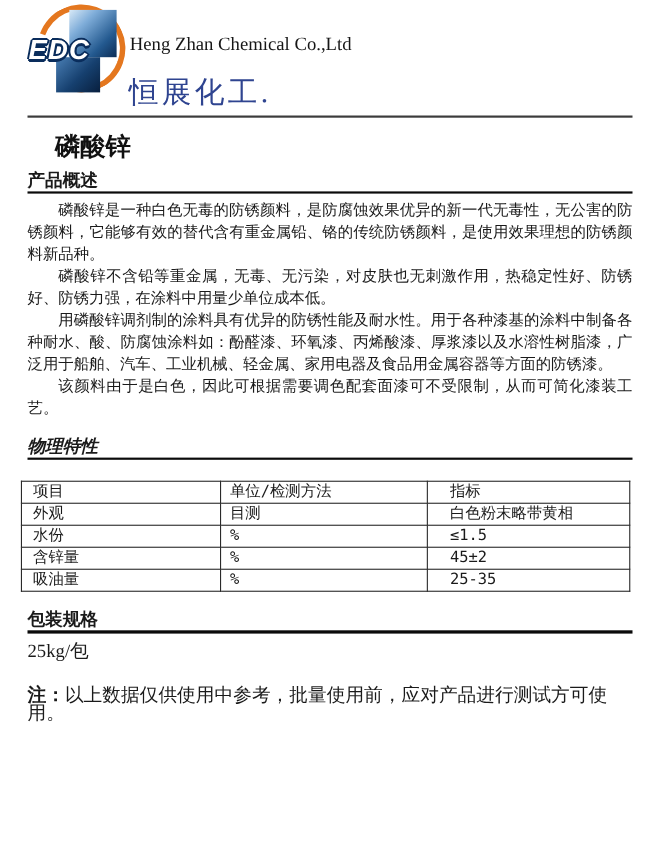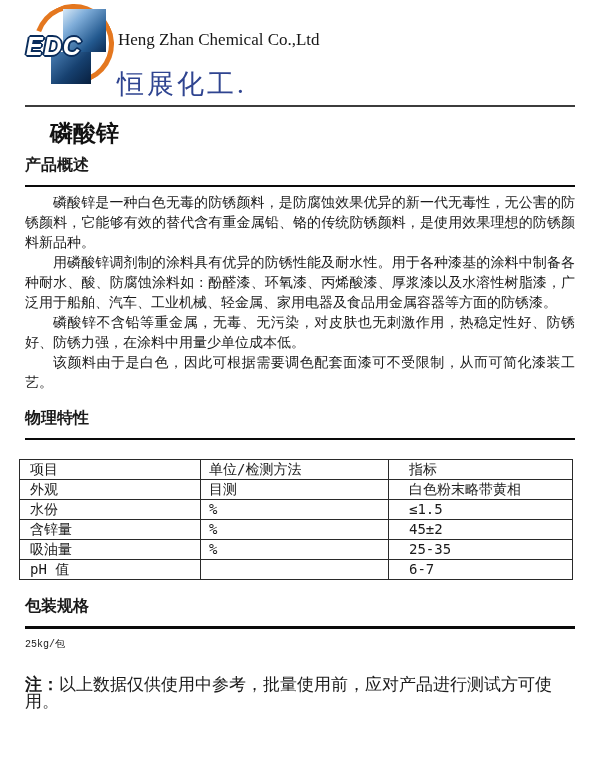--- a/index.html
+++ b/index.html
@@ -44,25 +44,25 @@
     font-size: 27px; line-height: 32px; color: #2f4490; letter-spacing: 3px;
   }
   .top-rule { margin: 105px 25px 0 25px; height: 2px; background: #3c3c3c; }
 
   
   .product-title {
     margin: 13px 25px 0 50px;
     font-size: 23px; line-height: 27px; font-weight: bold; color: #111;
   }
   .section-heading {
-    margin: 8px 25px 0 25px; padding-bottom: 11px;
+    margin: 8px 25px 0 25px; padding-bottom: 0;
     font-size: 16px; line-height: 19px; font-weight: bold;
     border-bottom: 2px solid #0a0a0a;
   }
-  .section-heading.props { margin-top: 15px; }
+  .section-heading.props { margin-top: 15px; font-style: italic; }
   .section-heading.pack  { margin-top: 16px; border-bottom-width: 3px; }
 
   .body-text { margin: 6px 25px 0 25px; }
   .body-text p {
     font-size: 14px; line-height: 20px;
     text-align: justify; text-indent: 2em;
   }
 
   
   table.props-table {
@@ -74,22 +74,22 @@
     height: 20px; line-height: 19px;
     font-size: 14px; font-weight: normal; text-align: left;
     padding: 0 2px 0 10px; overflow: hidden; white-space: nowrap;
     font-family: "DejaVu Sans Mono", "Liberation Serif", serif;
   }
   .props-table .c1 { width: 181px; }
   .props-table .c2 { width: 188px; padding-left: 8px; }
   .props-table .c3 { width: 184px; padding-left: 20px; }
 
   .pack-value {
-    margin: 7px 25px 0 25px; font-size: 10px; line-height: 17px;
-    font-family: Liberation Mono, monospace;
+    margin: 7px 25px 0 25px; font-size: 17px; line-height: 17px;
+    font-family: Liberation Serif, serif;
   }
   .note {
     margin: 23px 25px 0 25px; font-size: 17px; line-height: 17px;
   }
   .note .note-label { font-weight: bold; }
 </style>
 </head>
 <body>
 
 <div class="logo">
@@ -100,22 +100,22 @@
 </div>
 <div class="company-en">Heng Zhan Chemical Co.,Ltd</div>
 <div class="company-zh">恒展化工.</div>
 <div class="top-rule"></div>
 
 <div class="product-title">磷酸锌</div>
 
 <div class="section-heading">产品概述</div>
 <div class="body-text">
   <p>磷酸锌是一种白色无毒的防锈颜料，是防腐蚀效果优异的新一代无毒性，无公害的防锈颜料，它能够有效的替代含有重金属铅、铬的传统防锈颜料，是使用效果理想的防锈颜料新品种。</p>
+  <p>磷酸锌不含铅等重金属，无毒、无污染，对皮肤也无刺激作用，热稳定性好、防锈好、防锈力强，在涂料中用量少单位成本低。</p>
   <p>用磷酸锌调剂制的涂料具有优异的防锈性能及耐水性。用于各种漆基的涂料中制备各种耐水、酸、防腐蚀涂料如：酚醛漆、环氧漆、丙烯酸漆、厚浆漆以及水溶性树脂漆，广泛用于船舶、汽车、工业机械、轻金属、家用电器及食品用金属容器等方面的防锈漆。</p>
-  <p>磷酸锌不含铅等重金属，无毒、无污染，对皮肤也无刺激作用，热稳定性好、防锈好、防锈力强，在涂料中用量少单位成本低。</p>
   <p>该颜料由于是白色，因此可根据需要调色配套面漆可不受限制，从而可简化漆装工艺。</p>
 </div>
 
 <div class="section-heading props">物理特性</div>
 
 <table class="props-table">
   <thead>
     <tr>
       <th class="c1">项目</th>
       <th class="c2">单位/检测方法</th>
@@ -136,25 +136,20 @@
     <tr>
       <td class="c1">含锌量</td>
       <td class="c2">%</td>
       <td class="c3">45±2</td>
     </tr>
     <tr>
       <td class="c1">吸油量</td>
       <td class="c2">%</td>
       <td class="c3">25-35</td>
     </tr>
-    <tr>
-      <td class="c1">pH 值</td>
-      <td class="c2"></td>
-      <td class="c3">6-7</td>
-    </tr>
   </tbody>
 </table>
 
 <div class="section-heading pack">包装规格</div>
 <div class="pack-value">25kg/包</div>
 
 <div class="note">
   <span class="note-label">注：</span><span>以上数据仅供使用中参考，批量使用前，应对产品进行测试方可使用。</span>
 </div>
 

